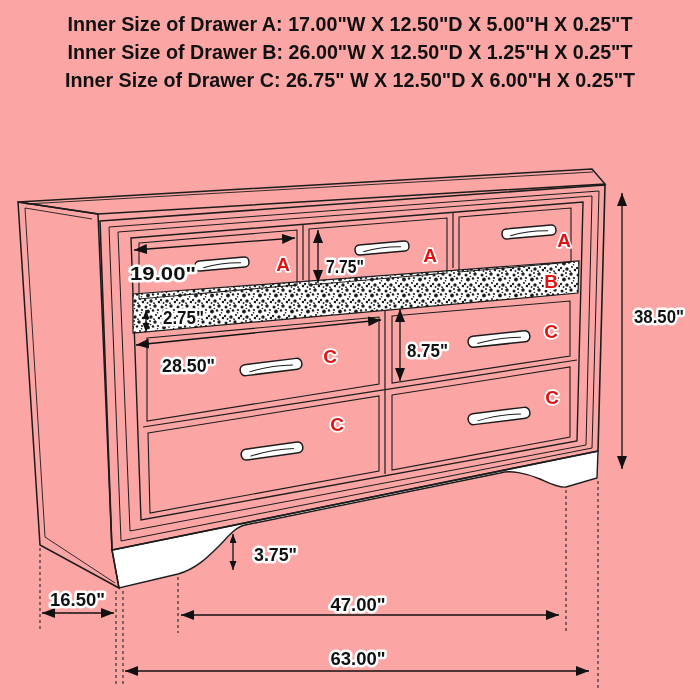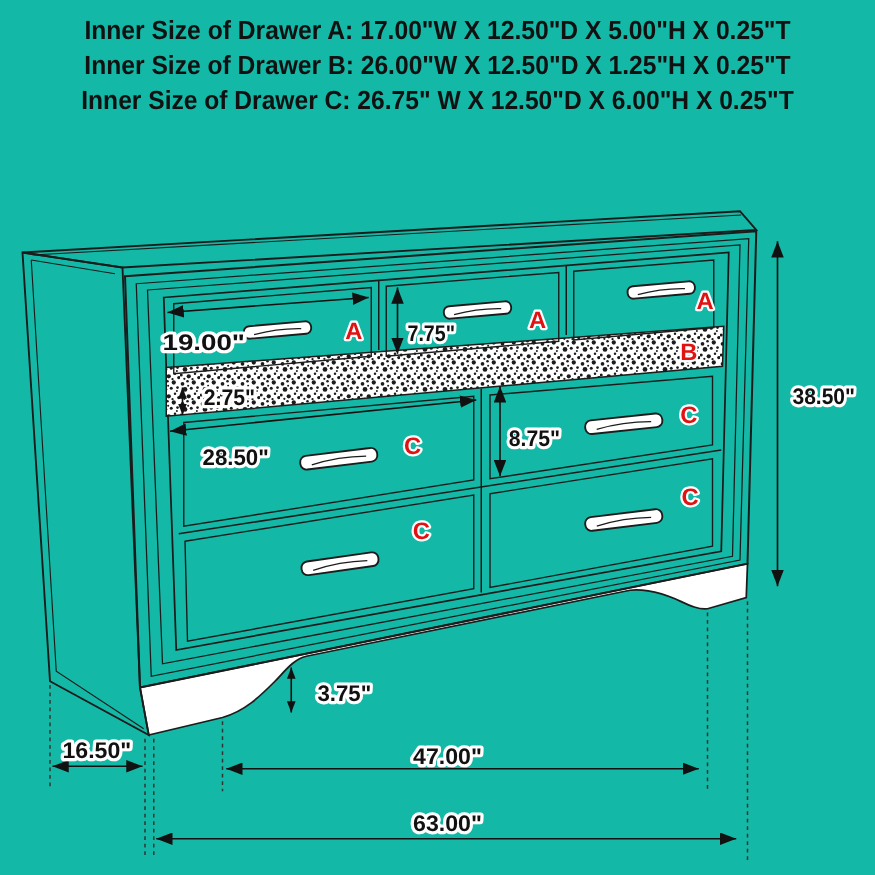--- a/index.html
+++ b/index.html
@@ -1,16 +1,16 @@
 <!DOCTYPE html>
 <html><head>
 <meta charset="utf-8">
 <style>
   html,body{margin:0;padding:0;background:#ffffff;}
-  .stage{width:700px;height:700px;position:relative;background:#14b8a6;overflow:hidden;
+  .stage{width:700px;height:700px;position:relative;background:#fca5a5;overflow:hidden;
          font-family:"Liberation Sans",sans-serif;}
   svg{display:block}
   .heading{font-family:"Liberation Sans",sans-serif;font-weight:bold;font-size:21px;fill:#111;}
   .dim{font-family:"Liberation Sans",sans-serif;font-weight:bold;font-size:18px;fill:#111;
        paint-order:stroke;stroke:#ffffff;stroke-width:5px;stroke-linejoin:round;}
   .letter{font-family:"Liberation Sans",sans-serif;font-weight:bold;font-size:19px;
           paint-order:stroke;stroke:#ffffff;stroke-width:3.5px;stroke-linejoin:round;}
   .ln{stroke:#1c1c1c;fill:none;}
   .dimline{stroke:#111;stroke-width:1.3;fill:none;}
   .dashln{stroke:#333;stroke-width:1.2;fill:none;stroke-dasharray:3 3;}

